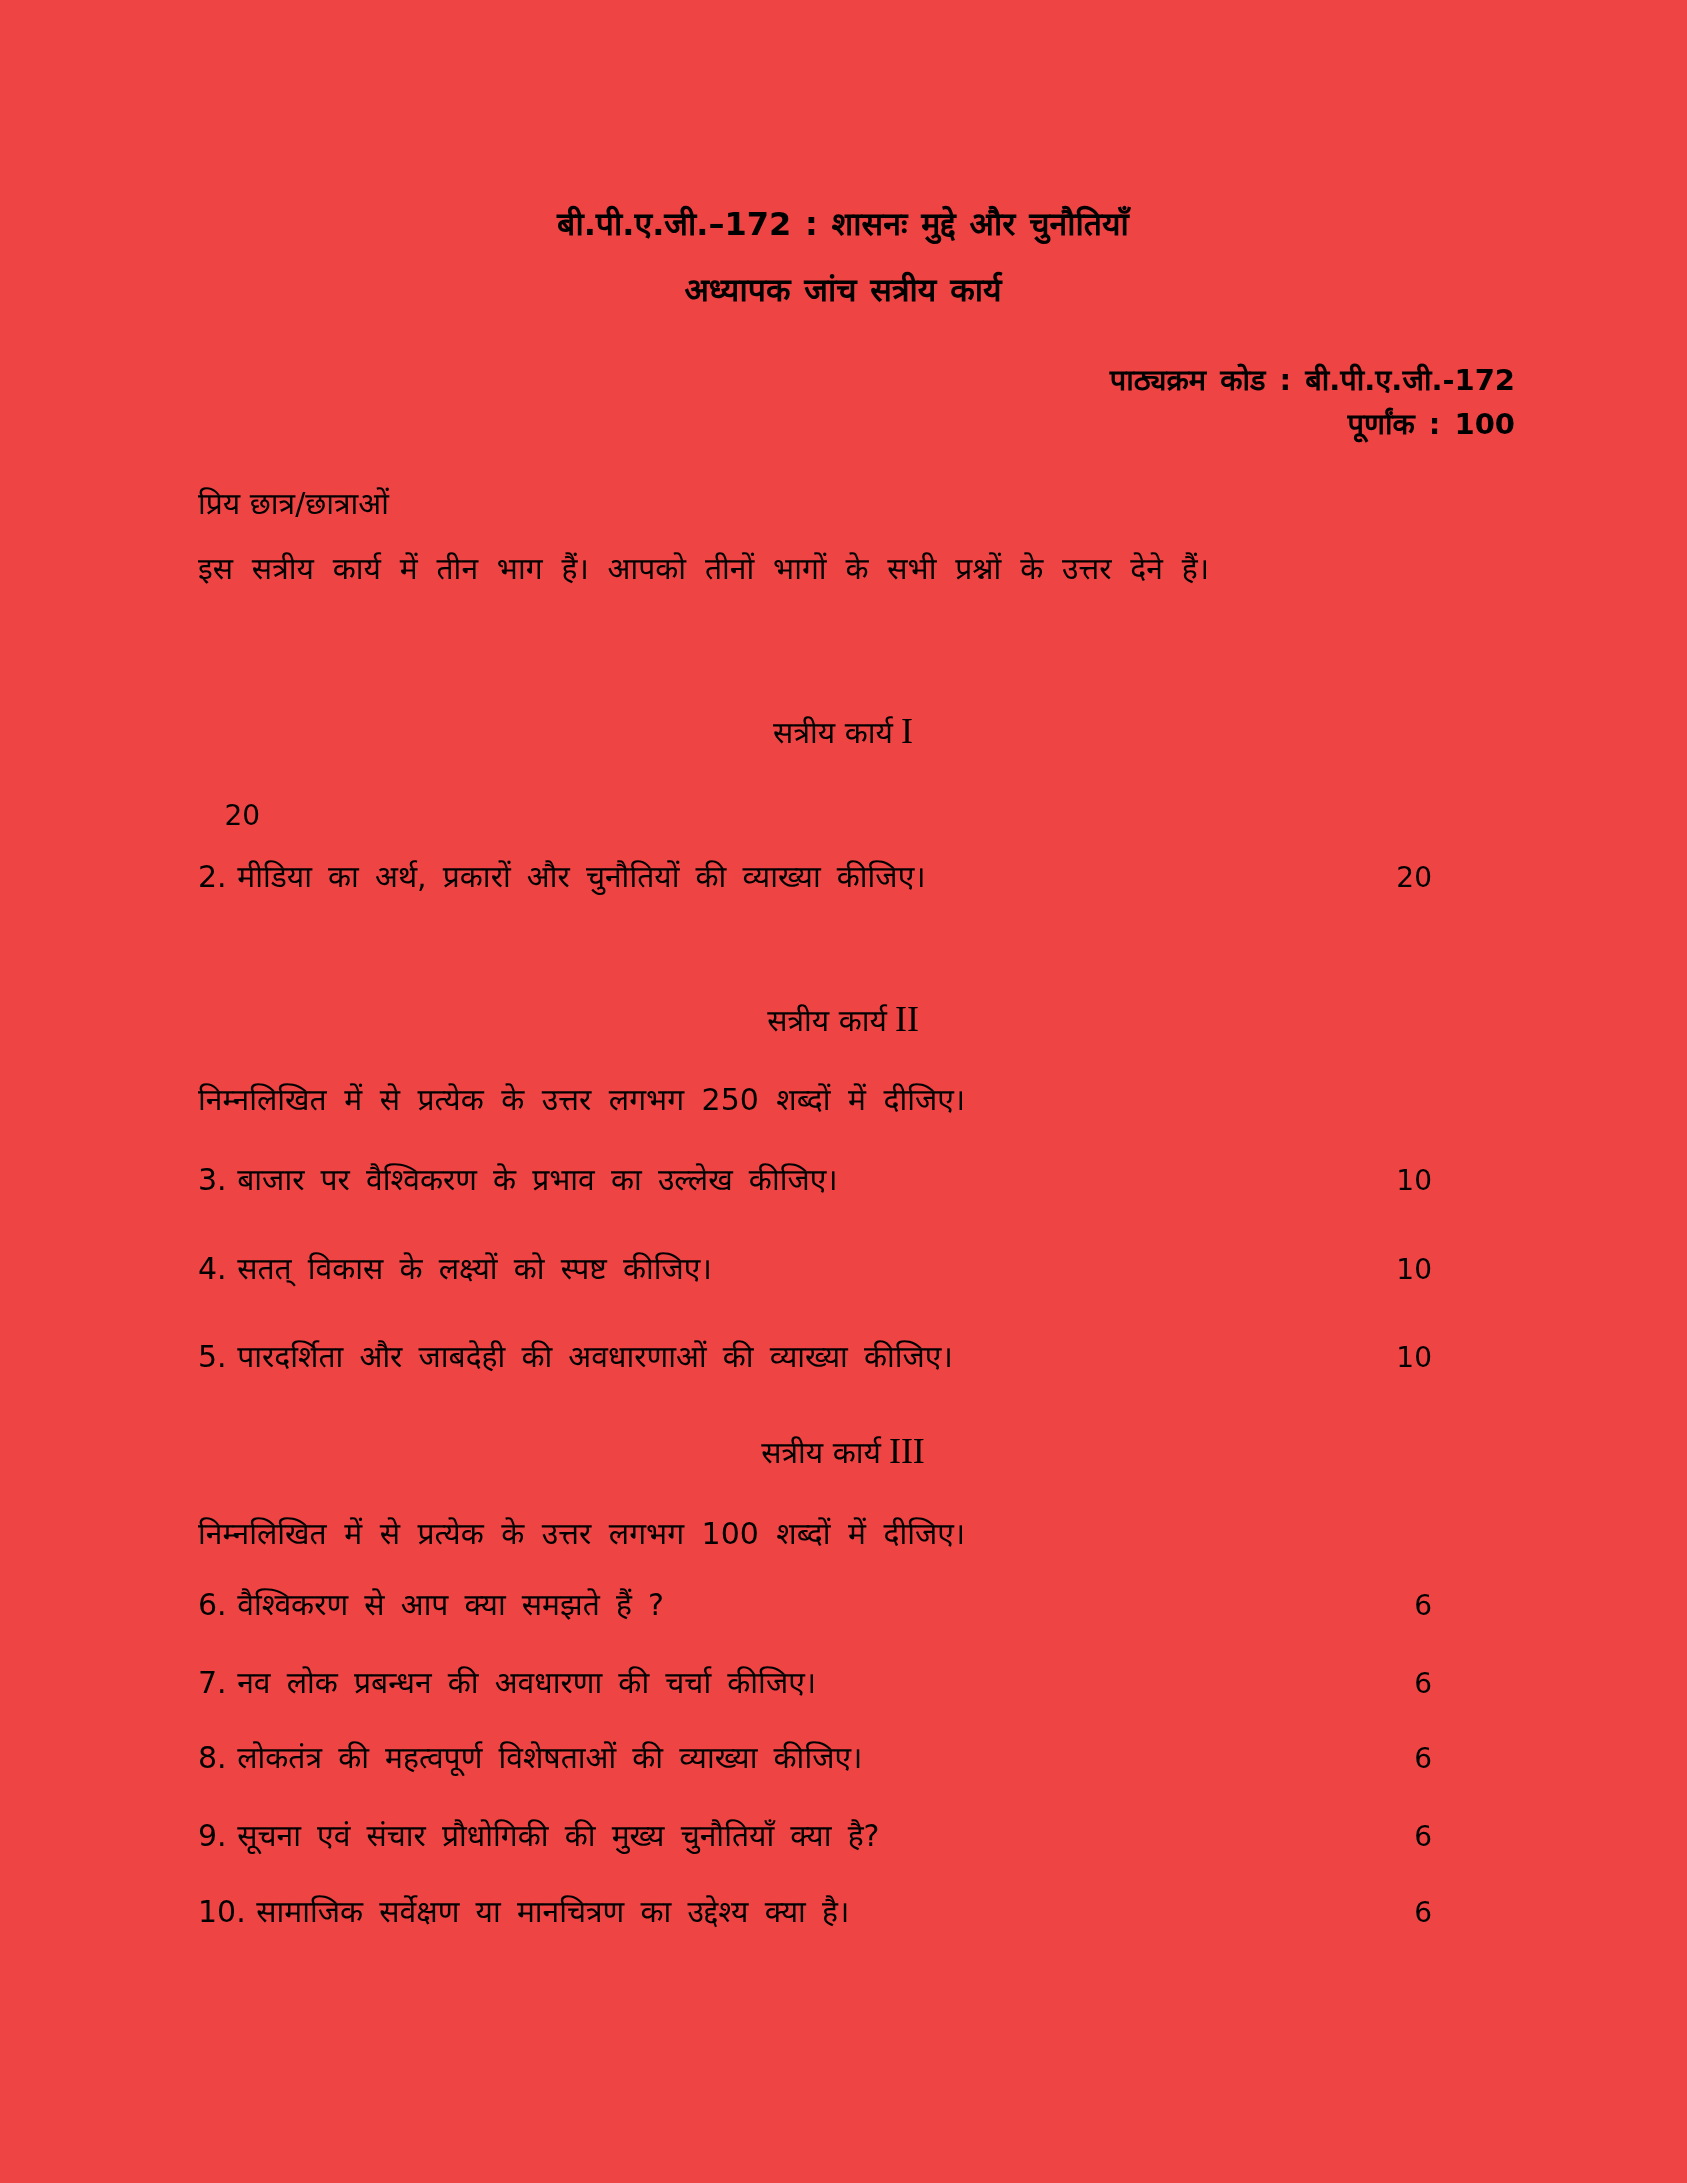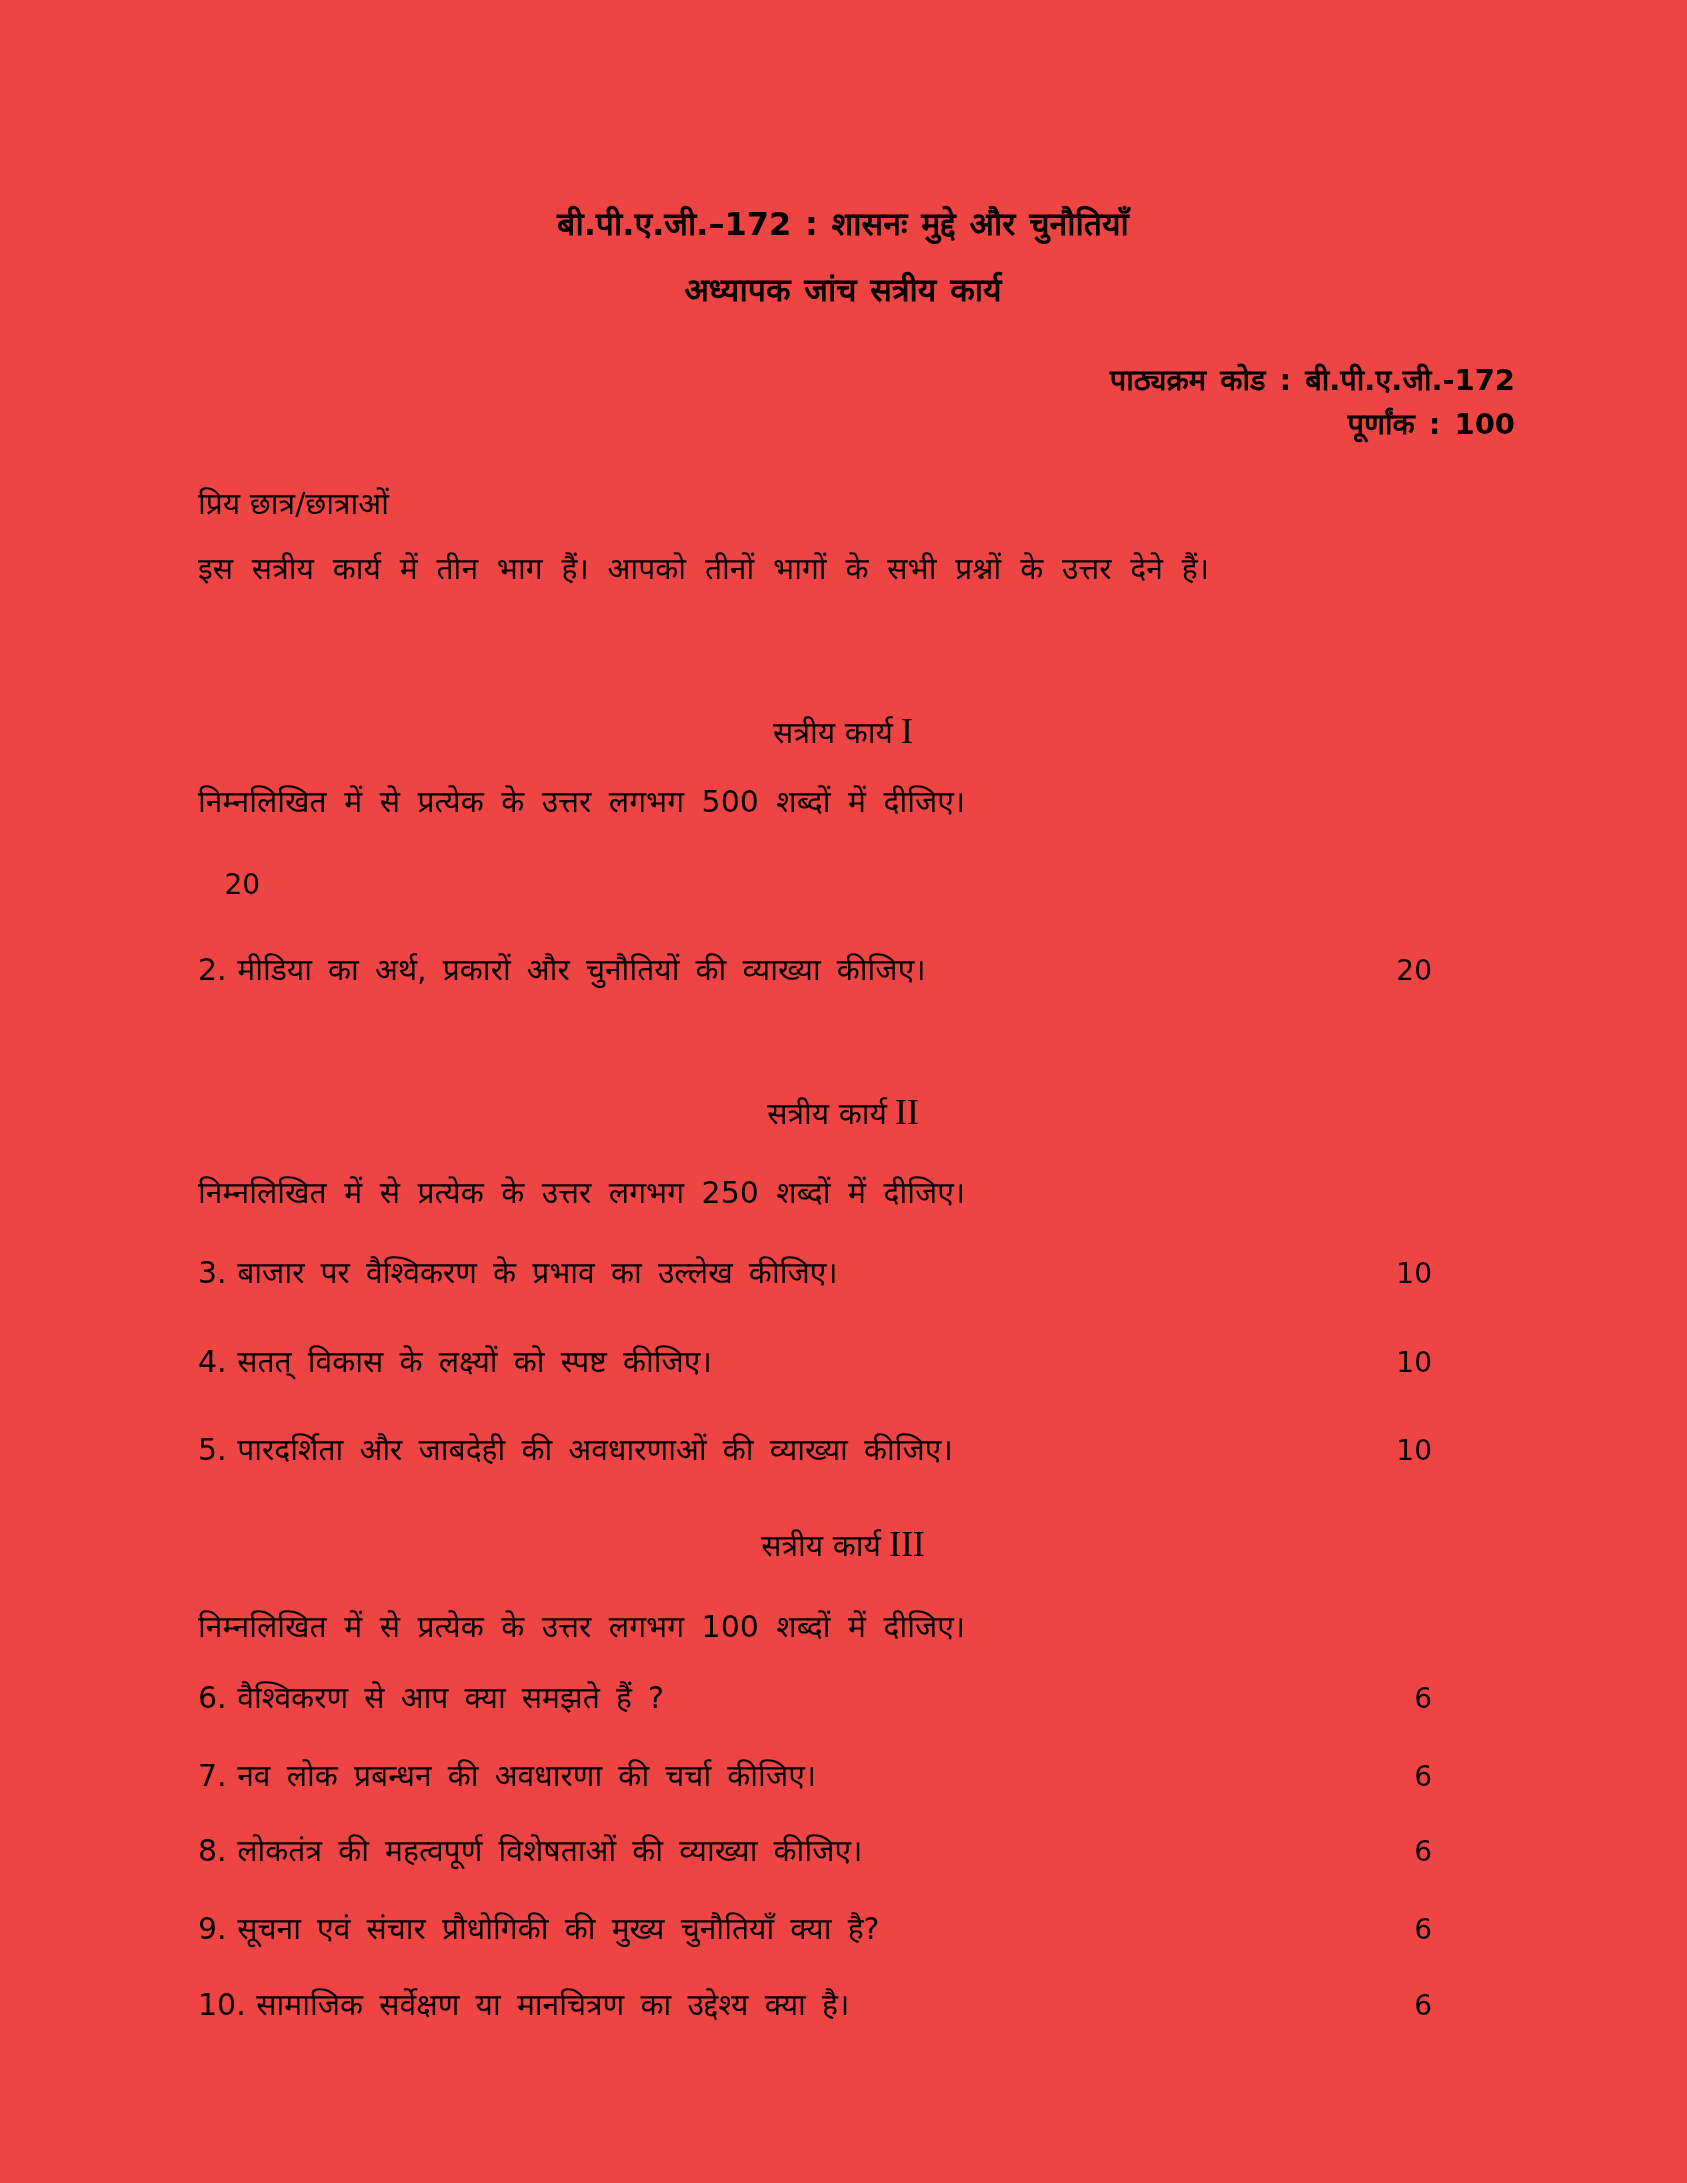--- a/index.html
+++ b/index.html
@@ -44,21 +44,21 @@
   .i1 { margin-top: 28.4px; }
   .i2 { margin-top: 38px; }
   .i3 { margin-top: 40px; }
 
   .q { display: flex; justify-content: space-between; align-items: baseline; }
   .qt { word-spacing: 6.6px; }
   .qn { margin-right: 10.6px; }
   .qm { margin-right: 83px; margin-left: 26.5px; font-size: 28px; white-space: nowrap; }
 
   .g63 { margin-top: 42px; }
-  .g66 { margin-top: 44px; }
+  .g66 { margin-top: 20px; }
   .g59 { margin-top: 39px; }
   .g71 { margin-top: 47px; }
   .g70 { margin-top: 46px; }
   .g45 { margin-top: 30px; }
   .g54 { margin-top: 36px; }
   .g50 { margin-top: 33px; }
   .g52 { margin-top: 34px; }
 </style>
 </head>
 <body>
@@ -73,21 +73,20 @@
       <div class="hdr">पाठ्यक्रम कोड : बी.पी.ए.जी.-172</div>
       <div class="hdr">पूर्णांक : 100</div>
     </div>
 
     <div class="row salutation">प्रिय छात्र/छात्राओं</div>
     <div class="row intro">इस सत्रीय कार्य में तीन भाग हैं। आपको तीनों भागों के सभी प्रश्नों के उत्तर देने हैं।</div>
 
     <div class="row sec-heading center h1">
       <span>सत्रीय कार्य</span><span class="numeral">I</span>
     </div>
-    <div class="row instr i1">निम्नलिखित में से प्रत्येक के उत्तर लगभग 500 शब्दों में दीजिए।</div>
 
     <div class="row q g63">
       <div class="qm">20</div>
     </div>
     <div class="row q g66">
       <div class="qt"><span class="qn">2.</span><span>मीडिया का अर्थ, प्रकारों और चुनौतियों की व्याख्या कीजिए।</span></div>
       <div class="qm">20</div>
     </div>
 
     <div class="row sec-heading center h2">

